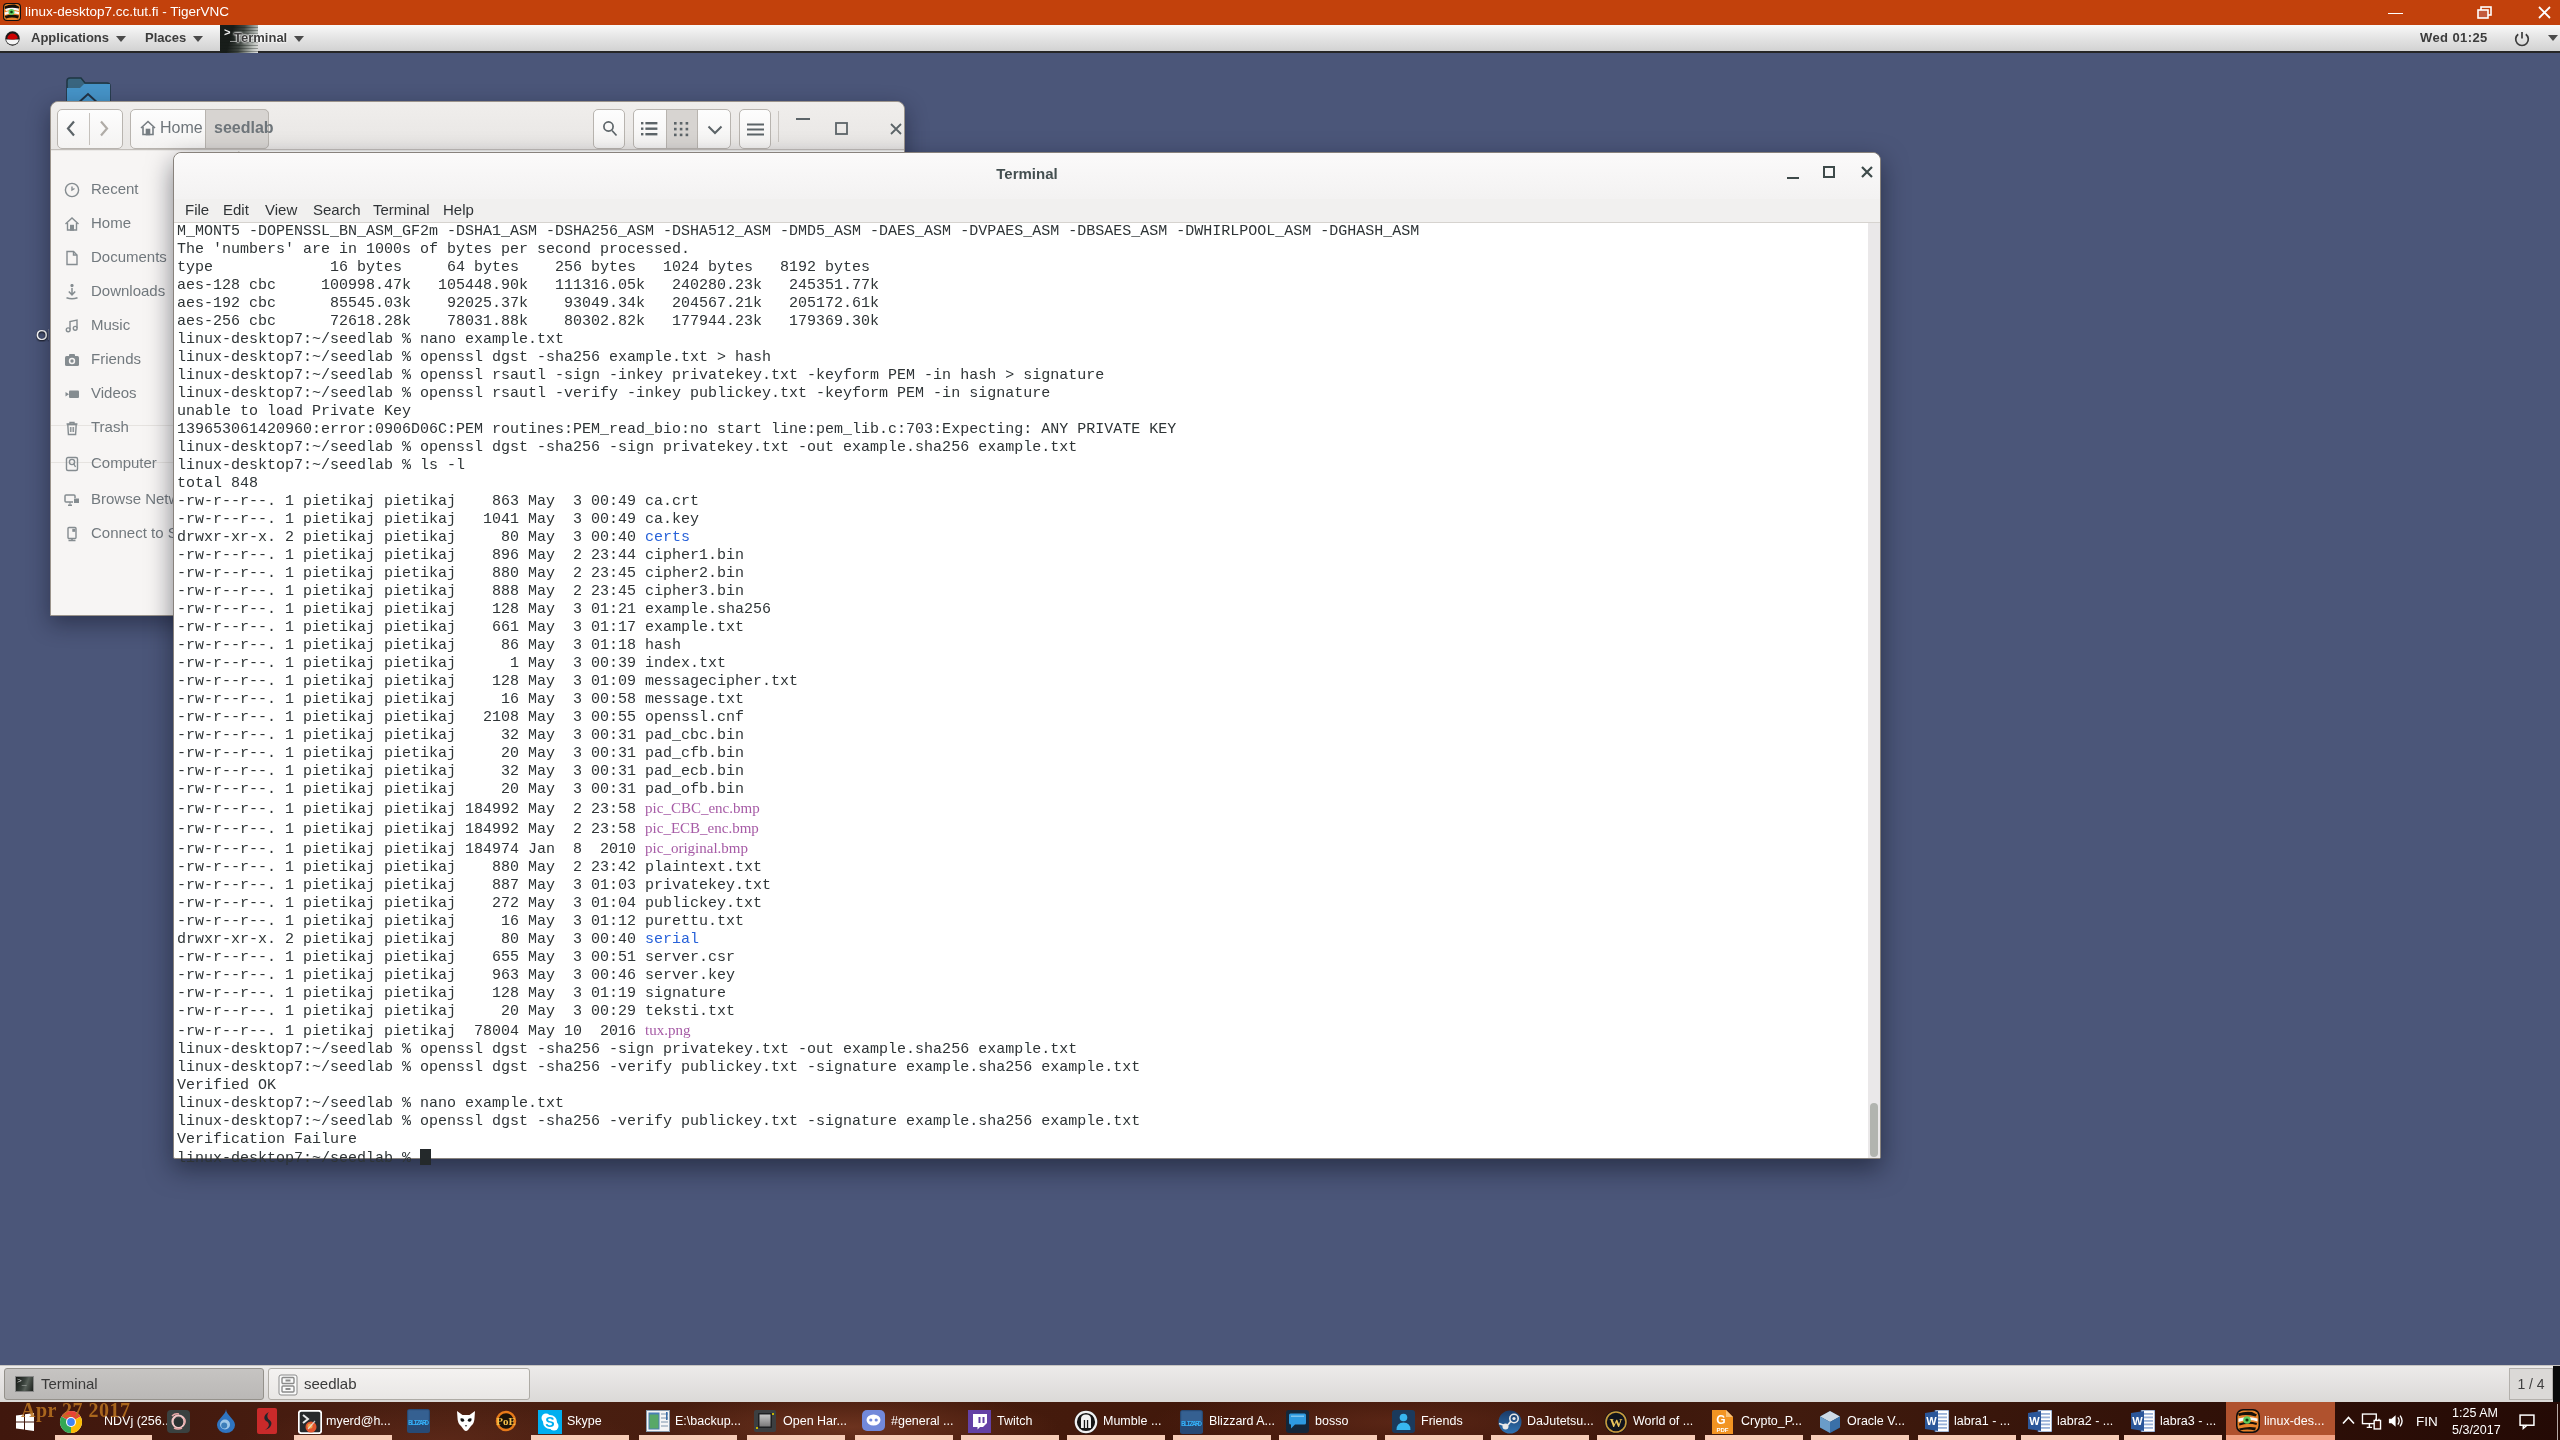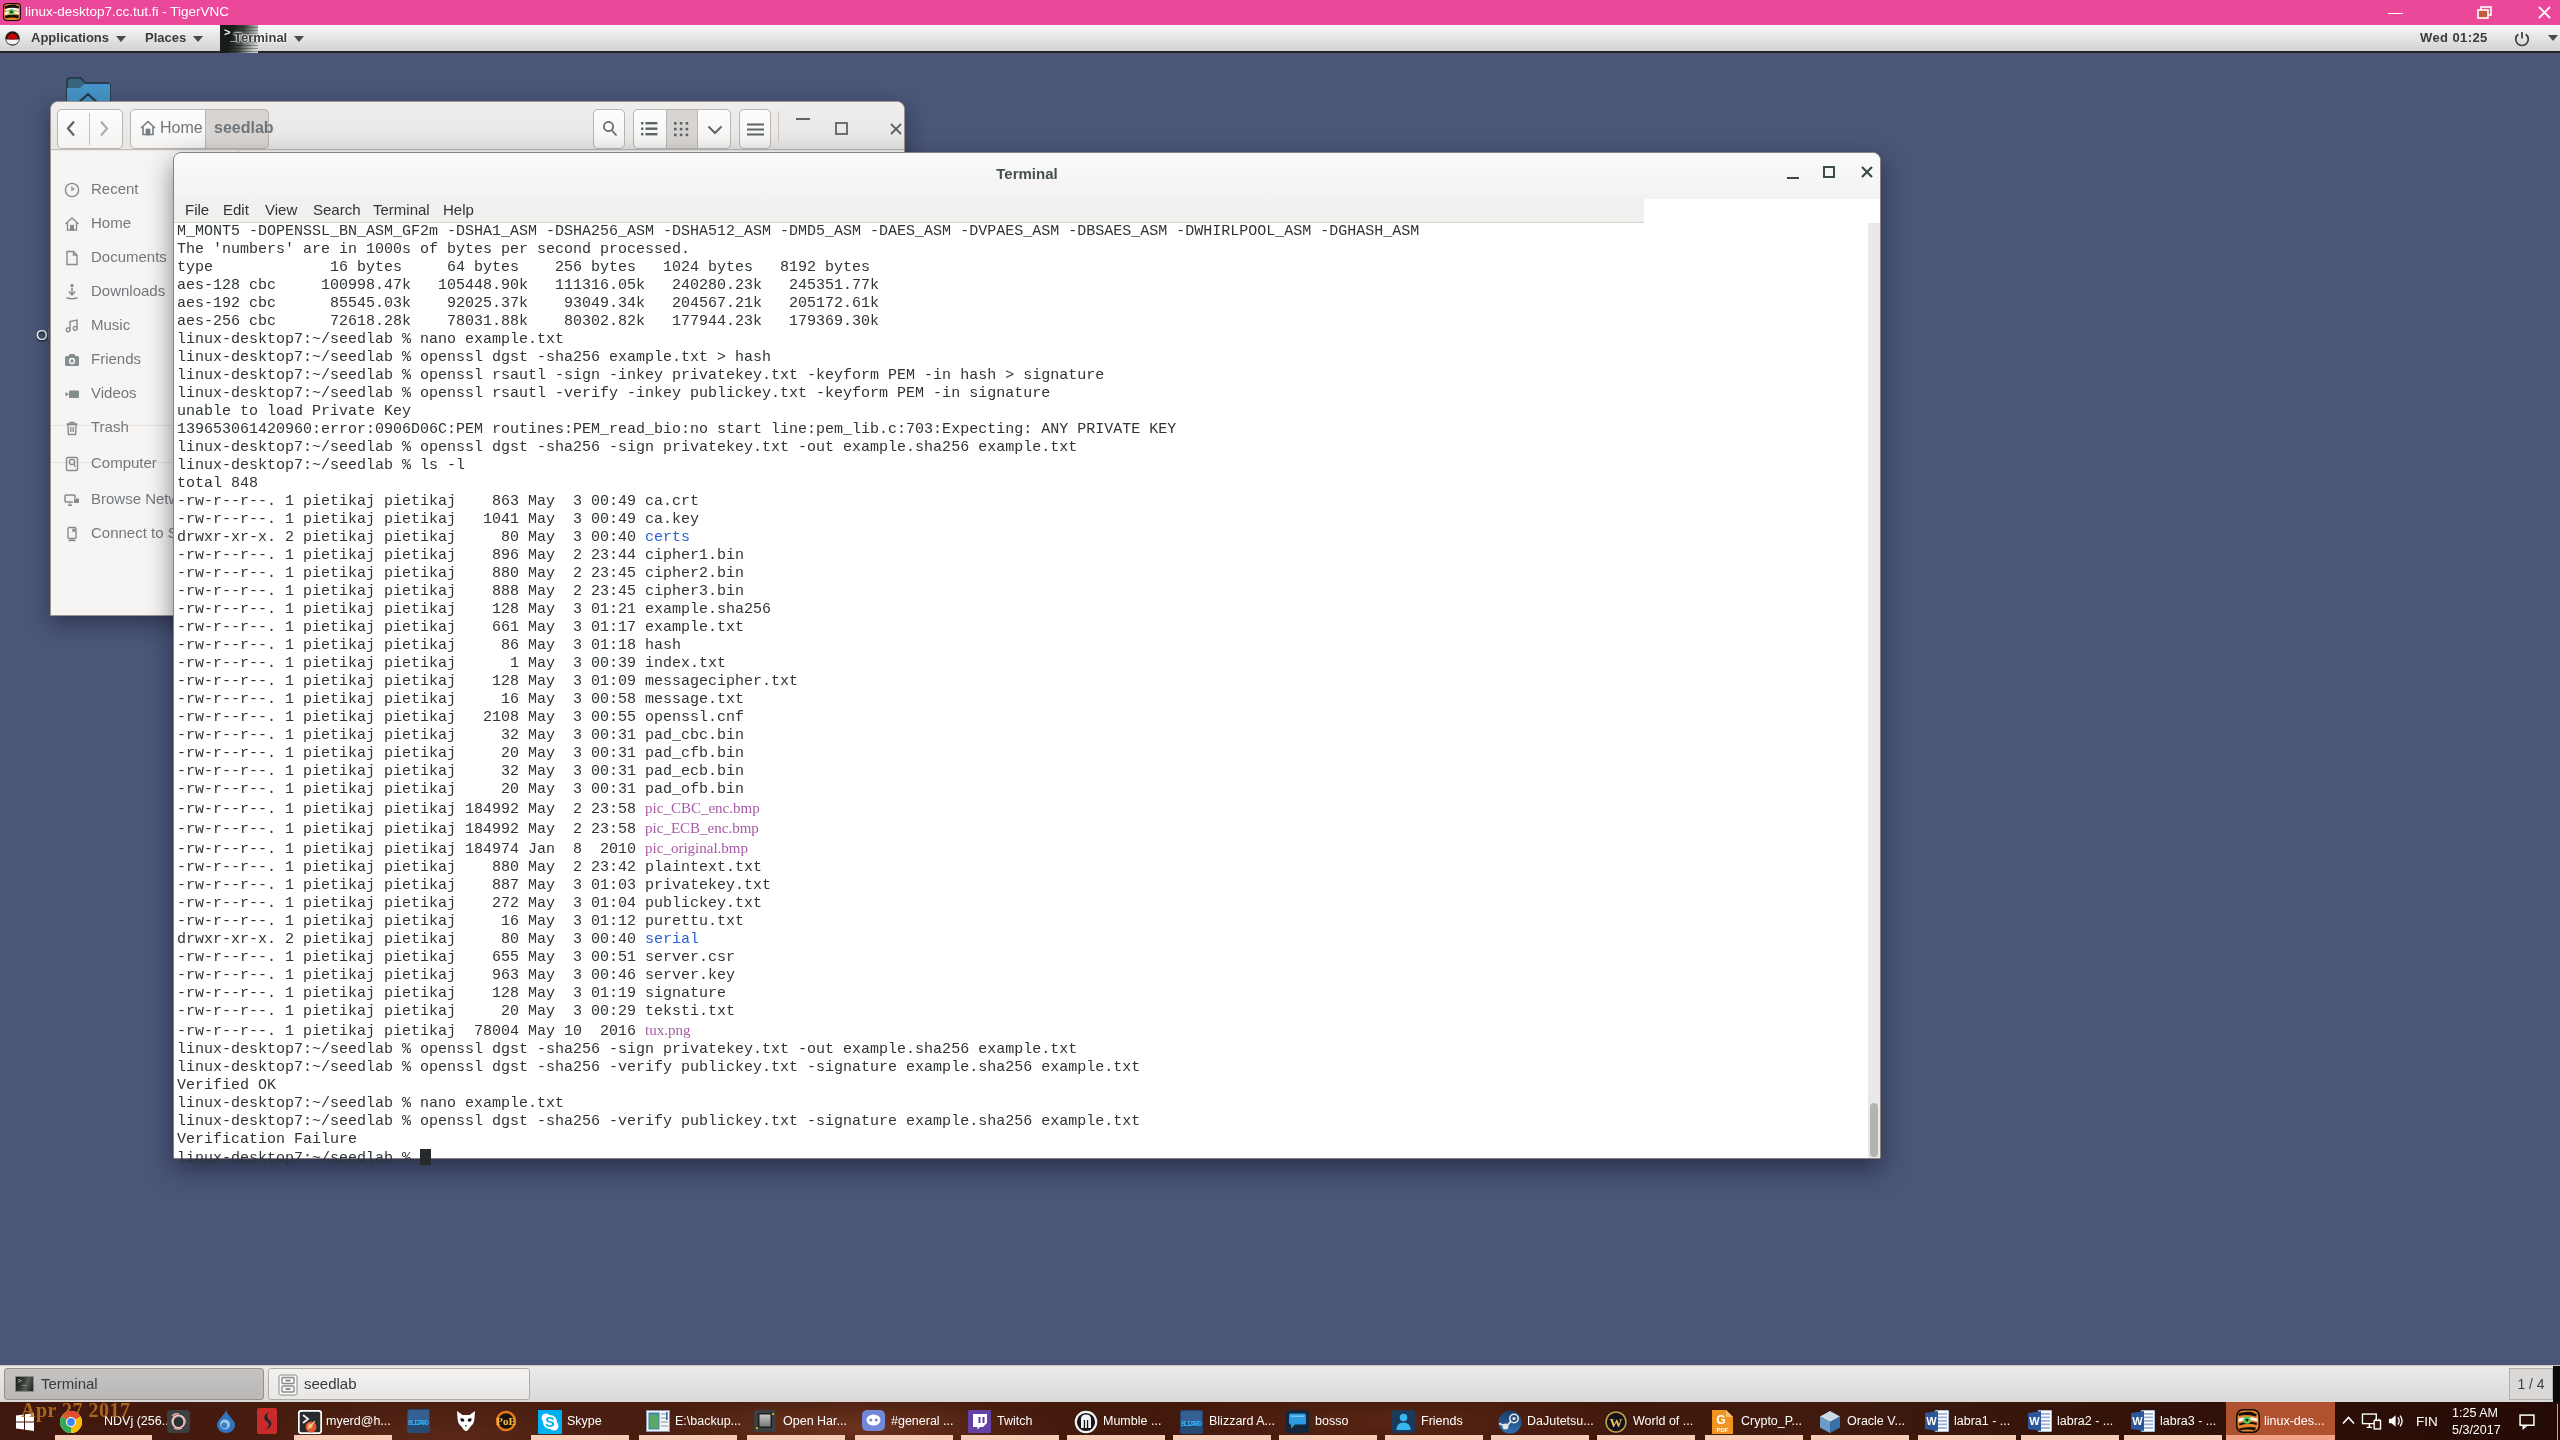--- a/index.html
+++ b/index.html
@@ -1,21 +1,21 @@
 <!DOCTYPE html>
 <html><head>
 <meta charset="utf-8">
 <style>
 * { margin:0; padding:0; box-sizing:border-box; }
 html,body { width:2560px; height:1440px; overflow:hidden; }
 body { font-family:"Liberation Sans", sans-serif; position:relative; background:#4b5679; }
 .abs { position:absolute; }
 
 
-#vnctitle { left:0; top:0; width:2560px; height:25px; background:#ec4899; }
+#vnctitle { left:0; top:0; width:2560px; height:25px; background:#c2410c; }
 #vnctitle .txt { left:25px; top:4px; color:#fff; font-size:13.5px; }
 .vbtn { top:6px; color:#fff; }
 
 
 #panel { left:0; top:25px; width:2560px; height:28px;
   background:linear-gradient(#f9f9f9, #e6e6e6 45%, #d2d2d2);
   border-bottom:2px solid #262626; }
 #panel .mitem { top:5px; color:#3c3c3c; font-size:13px; font-weight:700; }
 .caret { display:inline-block; width:0; height:0; border-left:5px solid transparent; border-right:5px solid transparent; border-top:6px solid #4a4a4a; vertical-align:middle; margin-left:7px; }
 
@@ -36,21 +36,21 @@
 .side-row svg { position:absolute; left:13px; top:9px; }
 .side-row .lbl { position:absolute; left:40px; top:7px; font-size:15px; color:#72797e; white-space:nowrap; }
 
 
 #term { left:173px; top:152px; width:1708px; height:1007px; background:#ffffff;
   border:1px solid #88827c; border-radius:8px 8px 2px 2px;
   box-shadow:0 10px 26px rgba(8,12,26,.5); }
 #term .ttitle { left:0; top:0; width:1706px; height:46px; border-radius:8px 8px 0 0;
   background:linear-gradient(#fbfafa,#f3f2f2); }
 #term .ttitle .cap { width:1706px; text-align:center; top:12px; font-size:15px; font-weight:bold; color:#444f50; }
-#term .tmenu { left:0; top:46px; width:1470px; height:24px; background:#f1f0ef; border-bottom:1px solid #d6d3cf; }
+#term .tmenu { left:0; top:46px; width:1706px; height:24px; background:#f1f0ef; border-bottom:1px solid #d6d3cf; }
 #term .tmenu span { position:absolute; top:2px; font-size:15px; color:#2f3336; }
 #tpre { position:absolute; left:3px; top:70px; font-family:"Liberation Mono", monospace;
   font-size:15px; line-height:18px; color:#2e3436; white-space:pre; }
 #tpre .dir { color:#2862d9; }
 #tpre .img { color:#a65ba6;font-family:Liberation Serif, serif; }
 #cursor { display:inline-block; width:11px; height:16px; background:#24292b; vertical-align:-3px; }
 #tscroll { left:1694px; top:70px; width:12px; height:935px; background:#eae8e9; }
 #tthumb { left:2px; top:880px; width:8px; height:54px; background:#b1b4af; border-radius:4px; position:absolute; }
 
 

